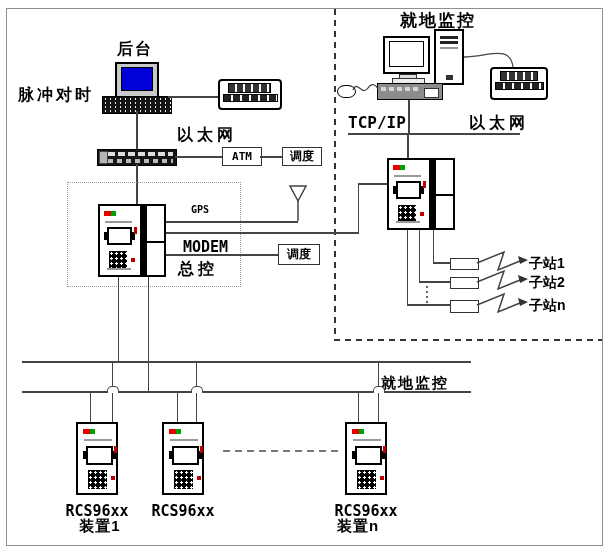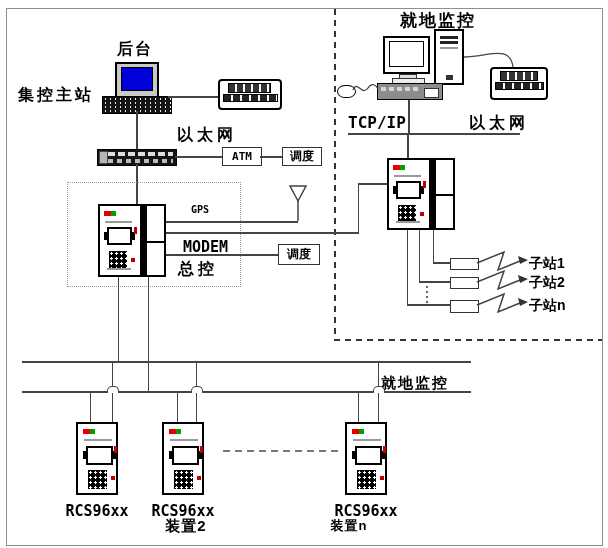--- a/index.html
+++ b/index.html
@@ -87,21 +87,21 @@
 </head>
 <body>
 
 <div id="canvas">
 
   <div class="frame"></div>
   <div class="dashv"></div>
   <div class="dashh"></div>
 
   <div class="lbl ctr" style="left:108px;top:39px;width:54px;letter-spacing:2px">后台</div>
-  <div class="lbl" style="left:18px;top:85px;letter-spacing:3px">集控主站</div>
+  <div class="lbl" style="left:18px;top:85px;letter-spacing:3px">脉冲对时</div>
 
   <div class="mon" style="left:115px;top:62px;width:44px;height:36px;background:#c9c9c9">
     <div class="screen" style="background:#0000d8"></div>
   </div>
   <div class="kb1"></div>
   <div class="printer" style="left:218px;top:79px;width:64px;height:31px"></div>
 
   <div class="hl" style="left:168px;top:96px;width:50px"></div>
   <div class="vl" style="left:136px;top:111px;height:39px"></div>
 
@@ -266,24 +266,24 @@
     <div class="scr"></div>
     <div class="rtick"></div>
     <div class="kpad"></div>
     <div class="rdot"></div>
     <div class="ttext b"></div>
   </div>
 
   <div class="dashsep"></div>
 
   <div class="lbl mono ctr" style="left:57px;top:502px;width:80px;font-size:15px">RCS96xx</div>
+  <div class="lbl ctr" style="left:60px;top:517px;width:80px;font-size:15px;letter-spacing:1px">装置1</div>
   <div class="lbl mono ctr" style="left:143px;top:502px;width:80px;font-size:15px">RCS96xx</div>
-  <div class="lbl ctr" style="left:146px;top:517px;width:80px;font-size:15px;letter-spacing:1px">装置2</div>
   <div class="lbl mono ctr" style="left:326px;top:502px;width:80px;font-size:15px">RCS96xx</div>
-  <div class="lbl ctr" style="left:309px;top:517px;width:80px;font-size:13px;letter-spacing:1px">装置n</div>
+  <div class="lbl ctr" style="left:318px;top:517px;width:80px;font-size:15px;letter-spacing:1px">装置n</div>
 
   <svg class="overlay" width="608" height="548" viewBox="0 0 608 548">
     <g stroke="#444" stroke-width="1.5" fill="none">
       <polygon points="290,186 306,186 298,201" fill="#fff"></polygon>
       <line x1="298" y1="201" x2="298" y2="221"></line>
       <path d="M353,90 C357,79 362,97 368,88 C372,82 376,85 378,89" stroke-width="1.3"></path>
       <path d="M464,57 C488,57 510,44 513,67" stroke-width="1.3"></path>
       <path d="M477,263 L504,252 L498,270 L520,261"></path>
       <path d="M477,282 L504,271 L498,289 L520,280"></path>
       <path d="M477,305 L504,294 L498,312 L520,303"></path>

